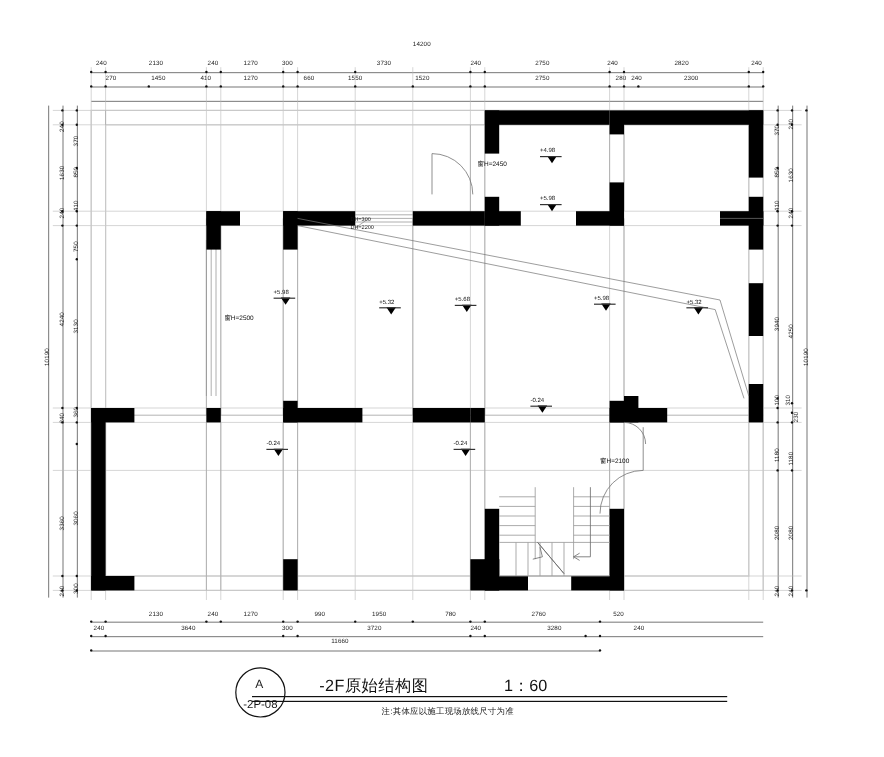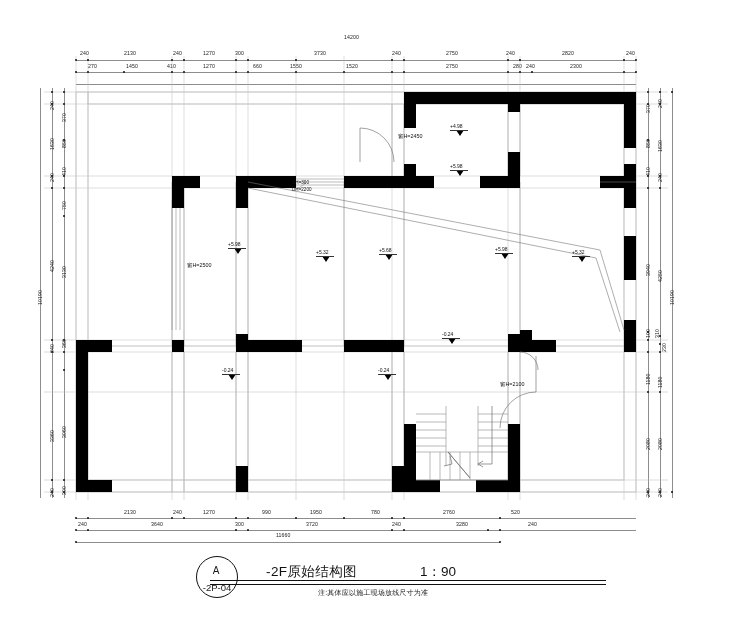--- a/index.html
+++ b/index.html
@@ -468,21 +468,21 @@
     <div class="elevmark" style="left:442px;top:331px;">
       <div class="elev">-0.24</div>
       <div style="position:absolute;left:6px;top:7px;width:0;height:0;border-left:4px solid transparent;border-right:4px solid transparent;border-top:6px solid #000;"></div>
       <div style="position:absolute;left:0;top:7px;width:18px;height:0.7px;background:#333;"></div>
     </div>
   </div>
 
   <div id="title-area">
     <div class="tcircle"></div>
     <div class="tlabel-a">A</div>
-    <div class="tlabel-b">-2P-04</div>
+    <div class="tlabel-b">-2P-08</div>
     <div class="trule"></div>
     <div class="trule2"></div>
     <div class="ttitle">-2F原始结构图</div>
-    <div class="tscale">1：90</div>
+    <div class="tscale">1：60</div>
     <div class="tnote">注:其体应以施工现场放线尺寸为准</div>
   </div>
 
 </div>
 
 </body></html>

